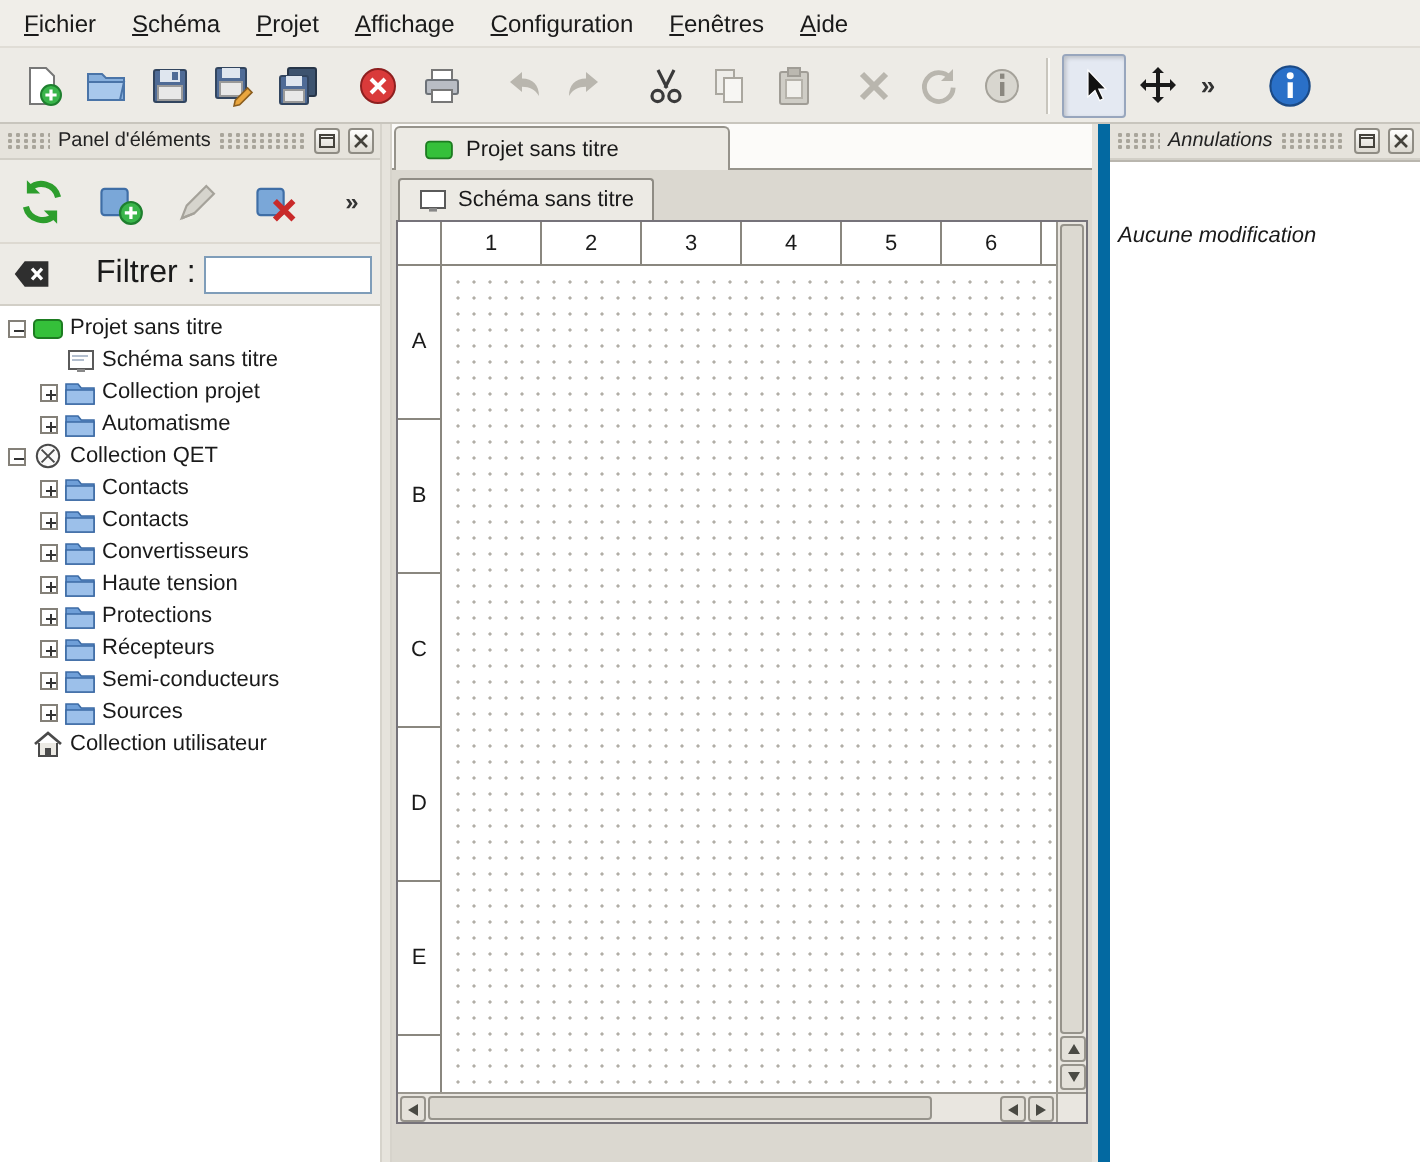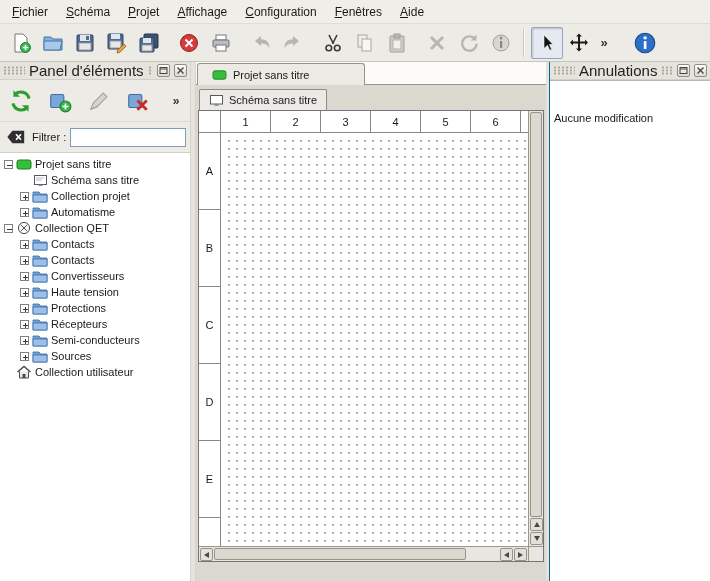--- a/index.html
+++ b/index.html
@@ -25,28 +25,28 @@
   .vsplit{position:absolute;top:62px;bottom:0;background:#e6e3dc;}
   .vsplit.s1{left:190px;width:6px;border-left:1px solid #d6d3cb;border-right:1px solid #d6d3cb;}
   .vsplit.s2{left:546px;width:3px;}
 
   
   .left-dock{position:absolute;left:0;top:62px;width:190px;bottom:0;display:flex;flex-direction:column;background:#edebe6;}
   .dock-titlebar{height:18px;flex:0 0 18px;display:flex;align-items:center;gap:4px;padding:0 3px;background:#e6e3dc;border-bottom:1px solid #d2cfc7;}
   .grip{height:9px;background-image:radial-gradient(circle,#a9a59b 1px,transparent 1.2px);background-size:4px 3px;}
   .grip.lead{flex:0 0 22px;}
   .grip.fill{flex:1;}
-  .dock-title-text{font-size:15px;color:#222;white-space:nowrap;}
+  .dock-title-text{font-size:10px;color:#222;white-space:nowrap;}
   .dock-btn{width:13px;height:13px;flex:0 0 13px;border:1px solid #8f8c84;border-radius:2px;background:linear-gradient(#fefefd,#dcd9d1);display:flex;align-items:center;justify-content:center;padding:0;}
   .panel-toolbar{height:42px;flex:0 0 42px;display:flex;align-items:center;gap:9px;padding:0 6px;border-bottom:1px solid #ddd9d1;}
   .pt-btn{width:30px;height:30px;border:1px solid transparent;background:transparent;display:flex;align-items:center;justify-content:center;padding:0;}
   .pt-overflow{margin-left:auto;border:none;background:none;font-size:12px;font-weight:bold;color:#333;width:16px;height:26px;}
   .filter-row{height:30px;flex:0 0 30px;display:flex;align-items:center;gap:4px;padding:0 4px;}
   .filter-clear{width:24px;height:22px;border:none;background:none;display:flex;align-items:center;justify-content:center;padding:0;}
-  .filter-label{font-size:11px;}
+  .filter-label{font-size:16px;margin-left:16px;}
   .filter-input{flex:1;height:19px;border:1px solid #7f9db9;background:#fff;font:11px "Liberation Sans",sans-serif;padding:1px 3px;min-width:0;}
   .tree{flex:1;background:#fff;border-top:1px solid #d2cfc7;overflow:hidden;padding-top:3px;}
   .tree-row{height:16px;display:flex;align-items:center;gap:3px;font-size:11px;white-space:nowrap;cursor:default;}
   .tree-row.l0{padding-left:4px;}
   .tree-row.l1{padding-left:20px;}
   .expander{width:9px;height:9px;flex:0 0 9px;border:1px solid #848078;background:#fff;position:relative;}
   .expander::before{content:"";position:absolute;left:2px;top:4px;width:5px;height:1px;background:#333;}
   .expander.plus::after{content:"";position:absolute;left:4px;top:2px;width:1px;height:5px;background:#333;}
   .exp-spacer{width:9px;flex:0 0 9px;}
   .tree-icon{width:16px;height:14px;flex:0 0 16px;display:flex;align-items:center;justify-content:center;}
@@ -73,21 +73,21 @@
   .hspace{flex:1;}
   .sbtn{flex:0 0 13px;height:13px;width:13px;background:#e4e1da;border:1px solid #96938b;border-radius:2px;display:flex;align-items:center;justify-content:center;padding:0;}
   .scroll-corner{position:absolute;right:0;bottom:0;width:15px;height:15px;background:#e9e6e0;border-left:1px solid #9a978f;border-top:1px solid #9a978f;}
   .tri{width:0;height:0;}
   .tri.up{border-left:3.5px solid transparent;border-right:3.5px solid transparent;border-bottom:5px solid #4a4a44;}
   .tri.down{border-left:3.5px solid transparent;border-right:3.5px solid transparent;border-top:5px solid #4a4a44;}
   .tri.left{border-top:3.5px solid transparent;border-bottom:3.5px solid transparent;border-right:5px solid #4a4a44;}
   .tri.right{border-top:3.5px solid transparent;border-bottom:3.5px solid transparent;border-left:5px solid #4a4a44;}
 
   
-  .right-dock{position:absolute;left:549px;top:62px;right:0;bottom:0;display:flex;flex-direction:column;background:#4d7c0f;border-left:1px solid #0369a1;}
+  .right-dock{position:absolute;left:549px;top:62px;right:0;bottom:0;display:flex;flex-direction:column;background:#4d7c0f;border-left:6px solid #0369a1;font-style:italic;}
   .undo-list{flex:1;background:#fff;border-top:1px solid #b9b6ae;}
   .undo-empty{font-size:11px;padding:3px 4px;cursor:default;margin-top:28px;}
 </style>
 </head>
 <body>
 
 <div class="app">
 
   <div class="menubar">
     <span class="menu-item">Fichier</span>

